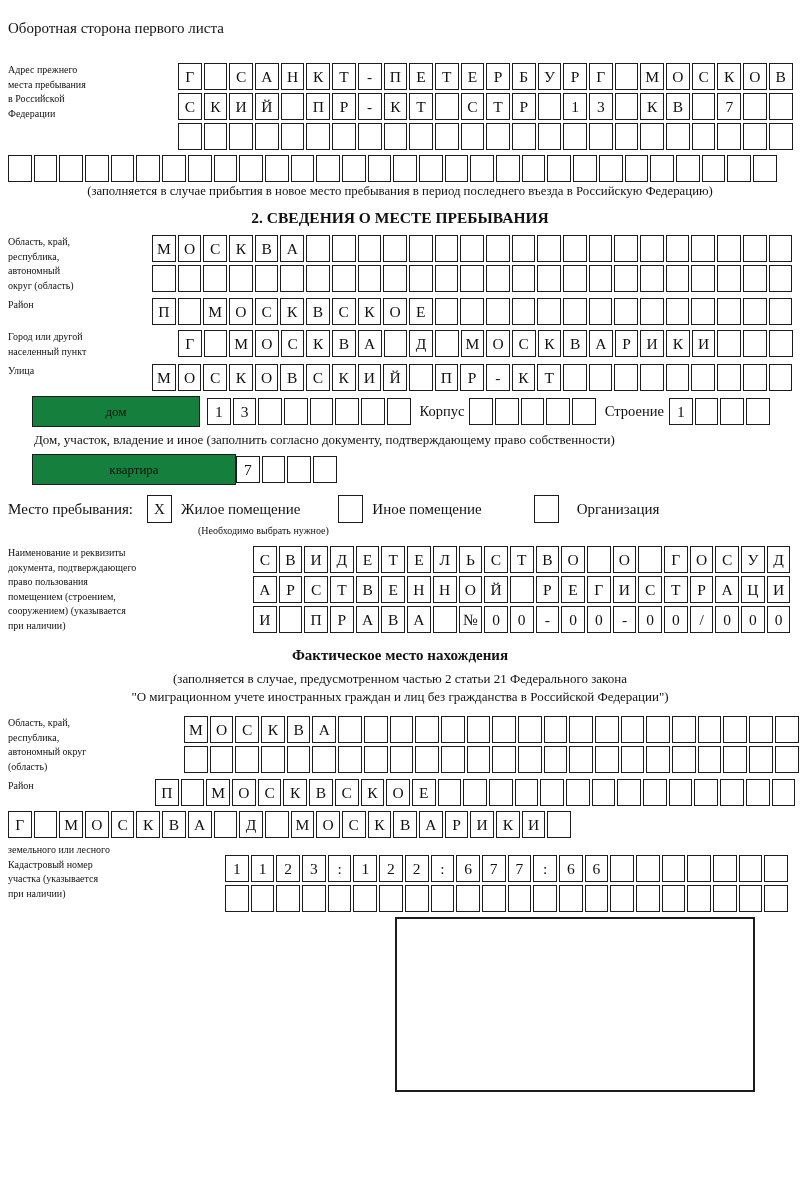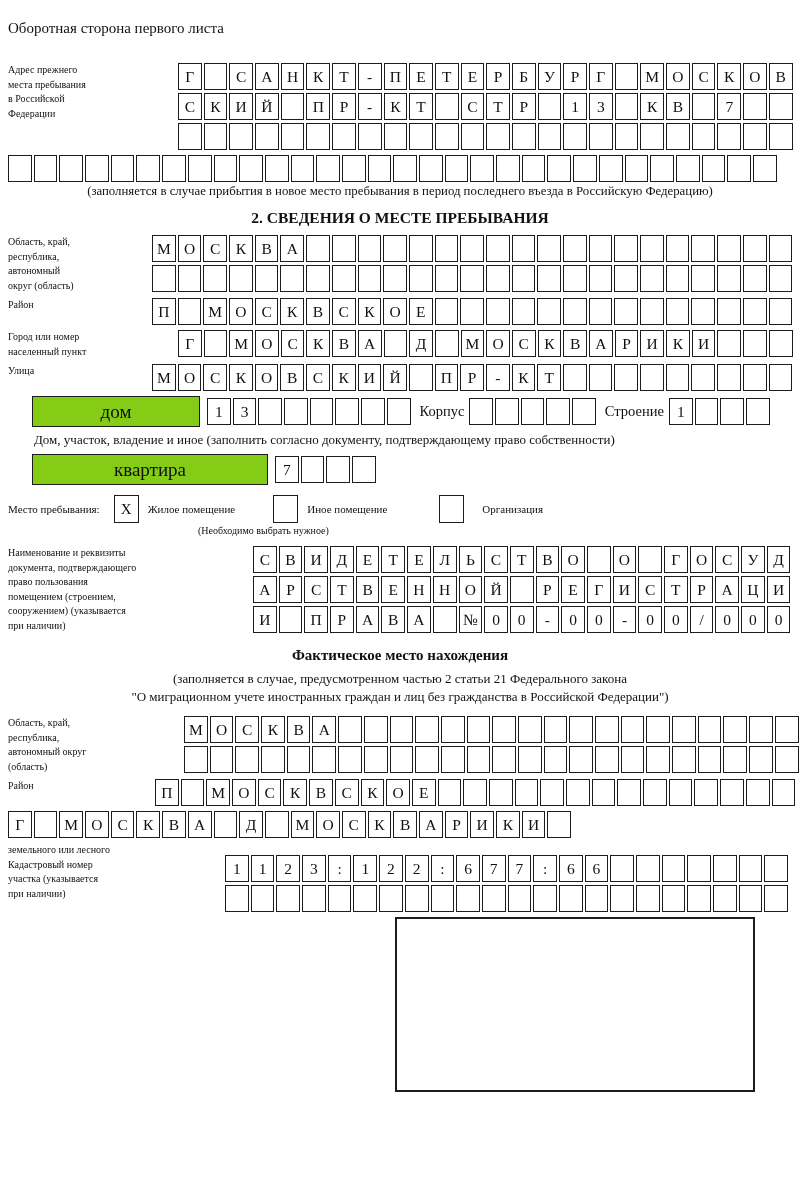--- a/index.html
+++ b/index.html
@@ -10,28 +10,28 @@
   .flabel{font-size:10px;line-height:1.45;flex:0 0 auto;}
   .lline{display:block;}
   .w170{width:170px;} .w144{width:144px;} .w176{width:176px;} .w147{width:147px;} .w217{width:217px;} .w245{width:245px;}
   .cellstack{display:flex;flex-direction:column;gap:3px;}
   .cells{display:flex;gap:2px;}
   .cell{box-sizing:border-box;flex:0 0 23.7px;height:27px;border:1.9px solid #1c1c1c;display:flex;align-items:center;justify-content:center;font-size:15.5px;background:#fff;}
   .fullrow{margin:1px 0 2px 0;}
   .note{font-size:12.8px;text-align:center;margin:2px 0 10px;}
   .lnote{font-size:13px;text-align:left;margin:3px 0 6px 26px;}
   .sec-title{text-align:center;font-weight:bold;font-size:15.5px;margin:6px 0 8px;}
-  .rectfield{box-sizing:border-box;border:1.9px solid #1c1c1c;height:31px;display:flex;align-items:center;justify-content:center;font-size:19px;background:#84cc16;}
+  .rectfield{box-sizing:border-box;border:1.9px solid #1c1c1c;height:31px;display:flex;align-items:center;justify-content:center;font-size:13px;background:#15803d;}
   .house-rect{width:168px;margin-left:24px;margin-right:7px;}
-  .apt-rect{width:236px;margin-left:24px;margin-right:7px;}
+  .apt-rect{width:204px;margin-left:24px;margin-right:0;}
   .inline-label{font-size:14.5px;line-height:31px;margin:0 5px 0 9px;}
   .houserow .cells,.aptrow .cells{margin-top:2px;}
   .cb{box-sizing:border-box;width:25px;height:28px;border:1.9px solid #1c1c1c;display:inline-flex;align-items:center;justify-content:center;font-size:15px;background:#fff;}
   .placerow{align-items:center;margin-top:10px;margin-bottom:2px;}
-  .plabel,.opt{font-size:11px;}
+  .plabel,.opt{font-size:15px;}
   .choose-note{font-size:10px;margin:0 0 10px 190px;}
   .fact-title{text-align:center;font-weight:bold;font-size:15px;margin:14px 0 6px;}
   .fact-note{font-size:13px;text-align:center;line-height:1.4;margin-bottom:10px;}
   .cad .cellstack{margin-top:12px;}
   .stamp-box{box-sizing:border-box;border:2px solid #1c1c1c;width:360px;height:175px;margin:4px 0 6px 387px;background:#fff;}
 </style>
 </head>
 <body>
 
 <div class="page">
@@ -253,21 +253,21 @@
         <span class="cell"></span>
         <span class="cell"></span>
         <span class="cell"></span>
         <span class="cell"></span>
         <span class="cell"></span>
       </div>
   </div>
 
   <div class="frow">
     <div class="flabel w170">
-      <span class="lline">Город или номер</span>
+      <span class="lline">Город или другой</span>
       <span class="lline">населенный пункт</span>
     </div>
     <div class="cells">
         <span class="cell">Г</span>
         <span class="cell"></span>
         <span class="cell">М</span>
         <span class="cell">О</span>
         <span class="cell">С</span>
         <span class="cell">К</span>
         <span class="cell">В</span>

